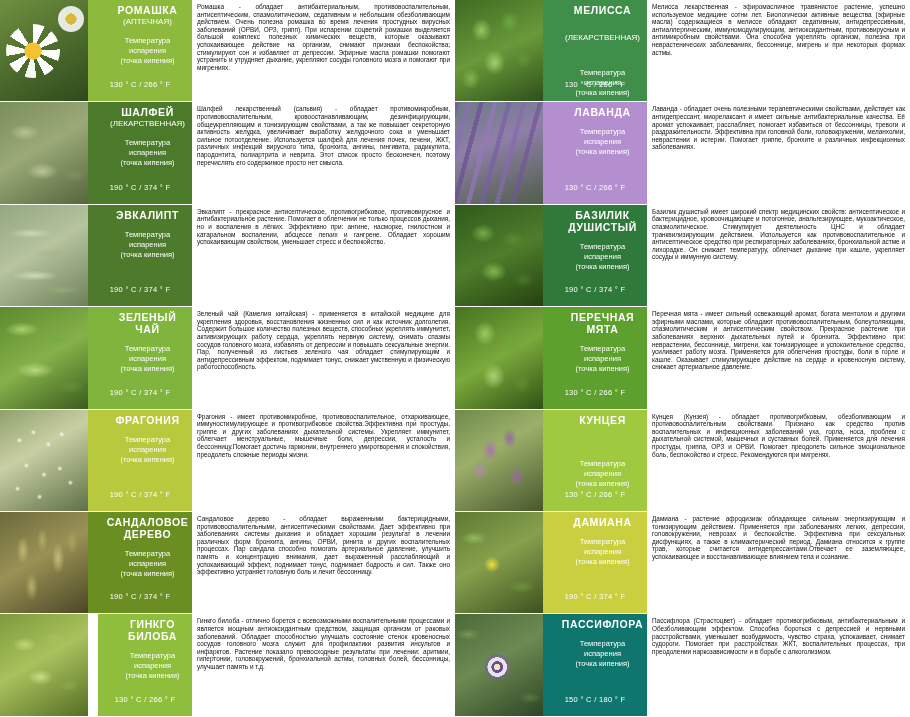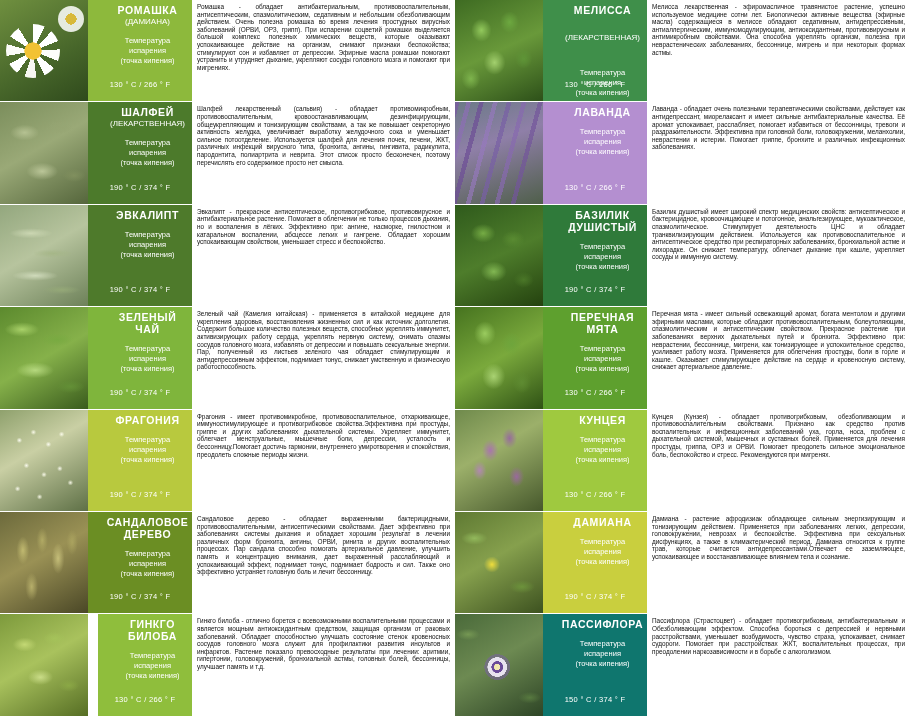--- a/index.html
+++ b/index.html
@@ -228,21 +228,21 @@
   }
 </style>
 </head>
 <body>
 
 <div id="sheet">
     <div class="card">
       <div class="photo chamomile"></div>
       <div class="label" style="background: rgb(141, 185, 60);">
         <div class="name">РОМАШКА</div>
-        <div class="sub">(ДАМИАНА)</div>
+        <div class="sub">(АПТЕЧНАЯ)</div>
         <div class="temp"><span>Температура испарения</span><span class="t2">(точка кипения)</span></div>
         <div class="vals">130 ° C / 266 ° F</div>
       </div>
       <div class="desc">
         <p>Ромашка - обладает антибактериальным, противовоспалительным, антисептическим, спазмолитическим, седативным и небольшим обезболивающим действием. Очень полезна ромашка во время лечения простудных вирусных заболеваний (ОРВИ, ОРЗ, грипп). При испарении соцветий ромашки выделяется большой комплекс полезных химических веществ, которые оказывают успокаивающее действие на организм, снимают признаки беспокойства; стимулируют сон и избавляет от депрессии. Эфирные масла ромашки помогают устранить и утрудняет дыхание, укрепляют сосуды головного мозга и помогают при мигрениях.</p>
       </div>
     </div>
     <div class="card">
       <div class="photo mint"></div>
       <div class="label" style="background: rgb(63, 143, 74); justify-content: space-between;">
@@ -328,21 +328,21 @@
         <div class="name">ФРАГОНИЯ</div>
         <div class="temp"><span>Температура испарения</span><span class="t2">(точка кипения)</span></div>
         <div class="vals">190 ° C / 374 ° F</div>
       </div>
       <div class="desc">
         <p>Фрагония - имеет противомикробное, противовоспалительное, отхаркивающее, иммуностимулирующее и противогрибковое свойства.Эффективна при простуды, гриппе и других заболеваниях дыхательной системы. Укрепляет иммунитет, облегчает менструальные, мышечные боли, депрессии, усталость и бессонницу.Помогает достичь гармонии, внутреннего умиротворения и спокойствия, преодолеть сложные периоды жизни.</p>
       </div>
     </div>
     <div class="card">
       <div class="photo kunzea"></div>
-      <div class="label" style="background: rgb(159, 201, 63);">
+      <div class="label" style="background: rgb(159, 201, 63); gap: 24px;">
         <div class="name">КУНЦЕЯ</div>
         <div class="temp"><span>Температура испарения</span><span class="t2">(точка кипения)</span></div>
         <div class="vals">130 ° C / 266 ° F</div>
       </div>
       <div class="desc">
         <p>Кунцея (Кунзея) - обладает противогрибковым, обезболивающим и противовоспалительным свойствами. Признано как средство против воспалительных и инфекционных заболеваний уха, горла, носа, проблем с дыхательной системой, мышечных и суставных болей. Применяется для лечения простуды, гриппа, ОРЗ и ОРВИ. Помогает преодолеть сильное эмоциональное боль, беспокойство и стресс. Рекомендуются при мигренях.</p>
       </div>
     </div>
     <div class="card">
       <div class="photo sandalwood"></div>
@@ -375,19 +375,19 @@
       </div>
       <div class="desc">
         <p>Гинкго билоба - отлично борется с всевозможными воспалительными процессами и является мощным антиоксидантным средством, защищая организм от раковых заболеваний. Обладает способностью улучшать состояние стенок кровеносных сосудов головного мозга служит для профилактики развития инсультов и инфарктов. Растение показало превосходные результаты при лечении: аритмии, гипертонии, головокружений, бронхиальной астмы, головных болей, бессонницы, улучшает память и т.д.</p>
       </div>
     </div>
     <div class="card">
       <div class="photo passiflora"></div>
       <div class="label" style="background: #0f766e;">
         <div class="name">ПАССИФЛОРА</div>
         <div class="temp"><span>Температура испарения</span><span class="t2">(точка кипения)</span></div>
-        <div class="vals">150 ° C / 374 ° F</div>
+        <div class="vals">150 ° C / 180 ° F</div>
       </div>
       <div class="desc">
         <p>Пассифлора (Страстоцвет) - обладает противогрибковым, антибактериальным и Обезболивающим эффектом. Способна бороться с депрессией и нервными расстройствами, уменьшает возбудимость, чувство страха, успокаивает, снимает судороги. Помогает при расстройствах ЖКТ, воспалительных процессах, при преодолении наркозависимости и в борьбе с алкоголизмом.</p>
       </div>
     </div>
   </div>
 
 </body></html>

